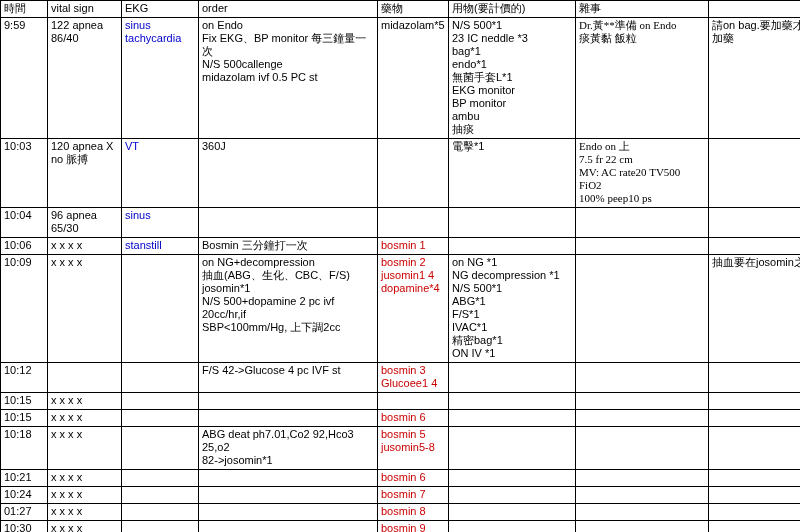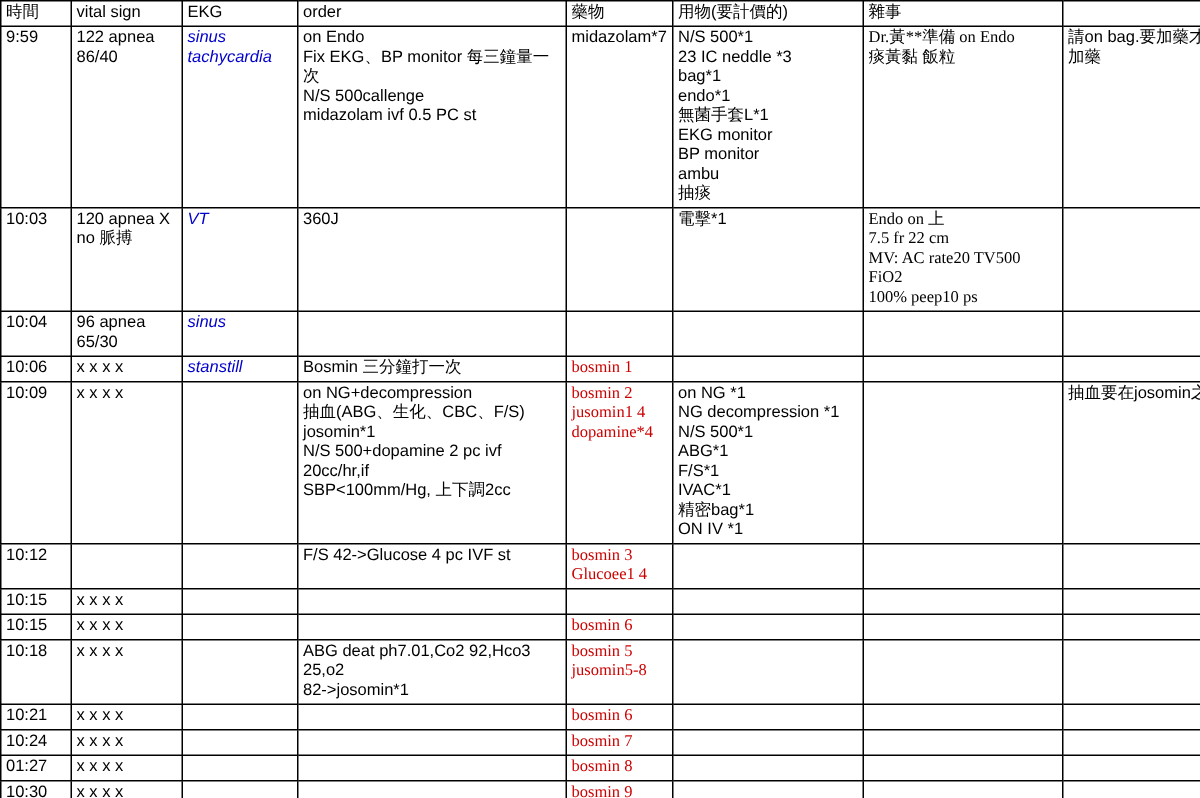--- a/index.html
+++ b/index.html
@@ -45,22 +45,22 @@
   }
   .c-time   { width: 40px; }
   .c-vs     { width: 67px; }
   .c-ekg    { width: 70px; margin-left: 40px; }
   .c-order  { width: 172px; margin-left: 30px; }
   .c-drug   { width: 64px; margin-top: 30px; }
   .c-mat    { width: 120px; }
   .c-misc   { width: 126px; font-family: Liberation Serif, serif; }
   .c-note   { width: 132px; }
 
-  .blue { color: #0000cc; font-style: italic; }
-  .red  { color: #cc0000; font-family: Liberation Serif, serif; }
+  .blue { color: #0000cc; }
+  .red  { color: #cc0000; }
   .cell-line { white-space: pre-wrap; }
 </style>
 </head>
 <body>
 
 <div id="sheet">
   <table class="grid">
     <thead>
       <tr>
         <td class="c-time">時間</td>
@@ -77,21 +77,21 @@
         <tr>
           <td class="c-time"><span class="cell-line">9:59</span></td>
           <td class="c-vs"><span class="cell-line">122 apnea
 86/40</span></td>
           <td class="c-ekg"><span class="cell-line blue">sinus
 tachycardia</span></td>
           <td class="c-order"><span class="cell-line">on Endo
 Fix EKG、BP monitor 每三鐘量一次
 N/S 500callenge
 midazolam ivf 0.5 PC st</span></td>
-          <td class="c-drug"><span class="cell-line">midazolam*7</span></td>
+          <td class="c-drug"><span class="cell-line">midazolam*5</span></td>
           <td class="c-mat"><span class="cell-line">N/S 500*1
 23 IC neddle *3
 bag*1
 endo*1
 無菌手套L*1
 EKG monitor
 BP monitor
 ambu
 抽痰</span></td>
           <td class="c-misc"><span class="cell-line">Dr.黃**準備 on Endo

